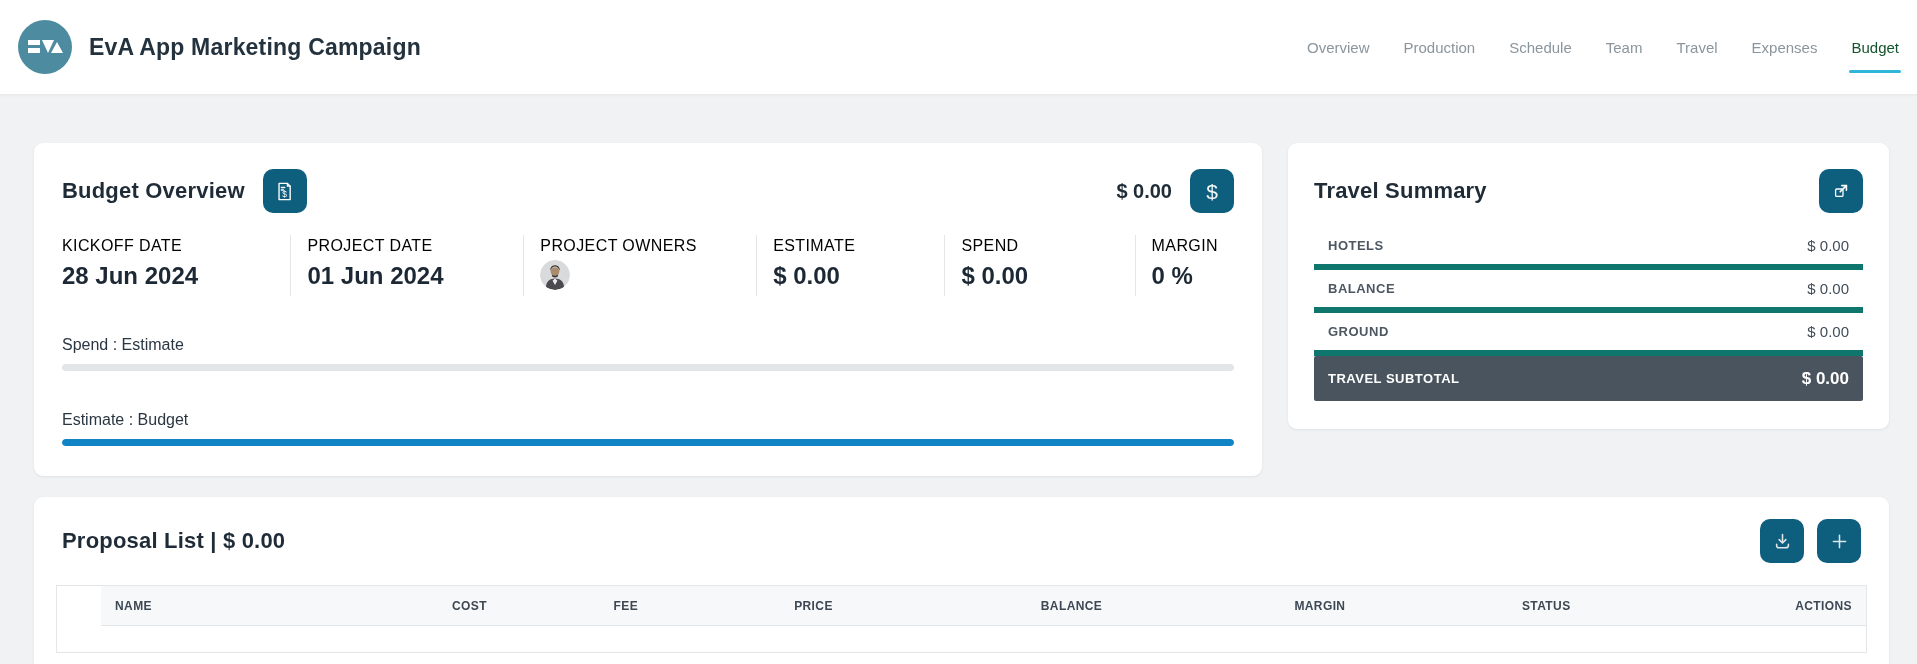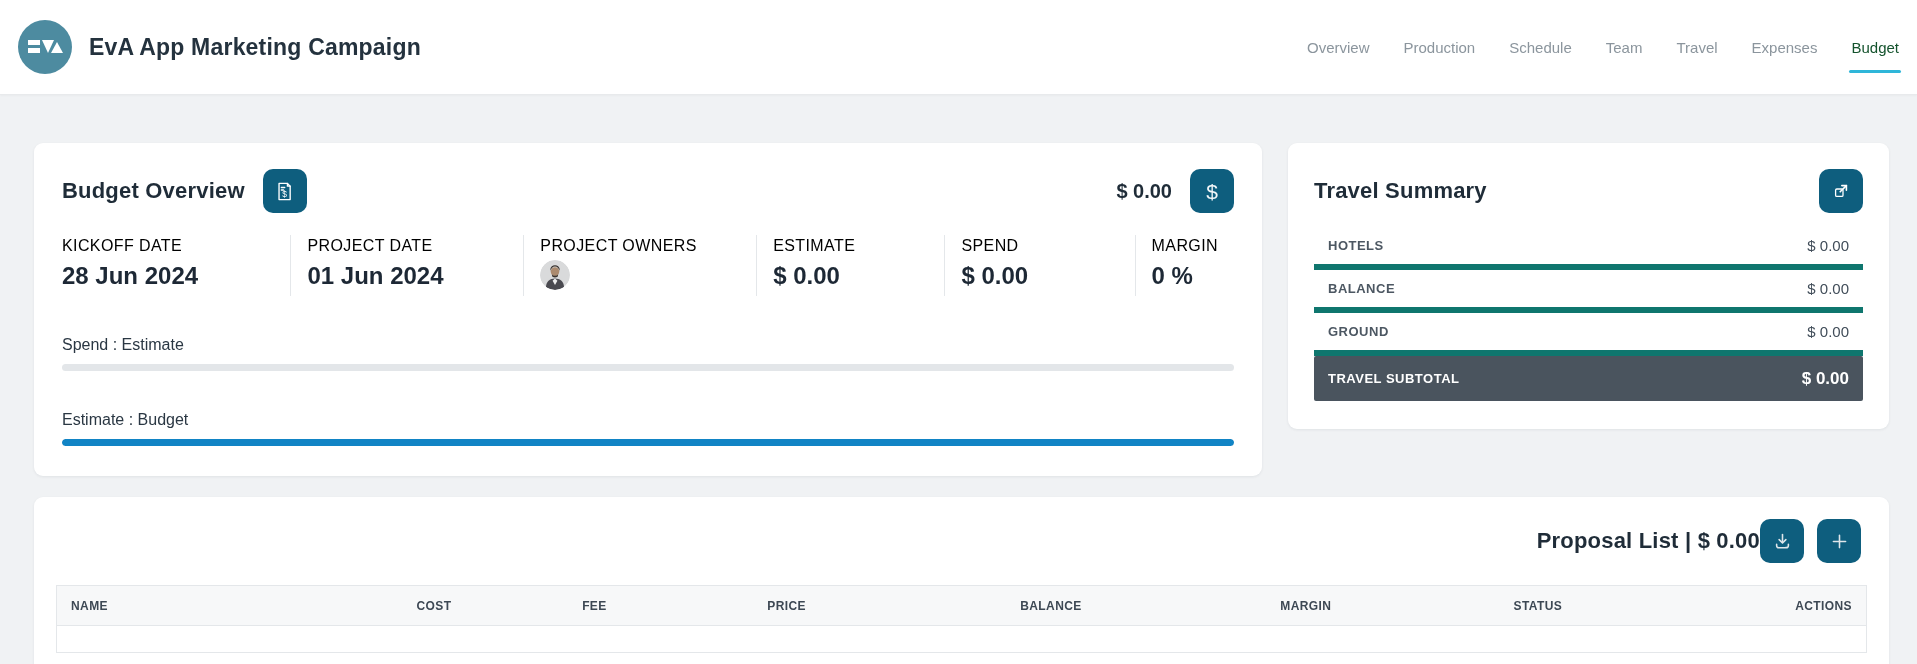--- a/index.html
+++ b/index.html
@@ -78,23 +78,23 @@
   .t-label { font-size:13px; font-weight:700; color:#4c5762; letter-spacing:.5px; }
   .t-value { font-size:15px; color:#414d59; }
   .t-subtotal {
     display:flex; align-items:center; justify-content:space-between;
     height:45px; padding:0 14px; background:#4a545e; border-radius:2px;
   }
   .t-subtotal .t-label { color:#ffffff; }
   .t-subtotal .t-value { color:#ffffff; font-size:17px; font-weight:700; }
   
   .proposal-card { margin-top:21px; padding:22px 22px 34px 22px; }
-  .proposal-head { display:flex; align-items:center; justify-content:flex-end; padding:0 6px 0 6px; }
+  .proposal-head { display:flex; align-items:center; justify-content:space-between; padding:0 6px 0 6px; }
   .proposal-btns { display:flex; gap:13px; }
-  .table-wrap { margin-top:22px; border:1px solid #e4e7ea; }
+  .table-wrap { margin-top:22px; border:1px solid #e4e7ea;padding-left:44px; }
   .table-head {
     display:grid;
     grid-template-columns:19.4% 9.3% 10.4% 14.2% 14.6% 13.1% 14.4% 1fr;
     align-items:center; height:40px; padding:0 14px;
     background:#f7f8f9; border-bottom:1px solid #e4e7ea;
   }
   .th { font-size:12px; font-weight:700; color:#3d4854; letter-spacing:.4px; }
   .th.right { text-align:right; }
   .table-body { height:26px; background:#ffffff; }
 </style>

